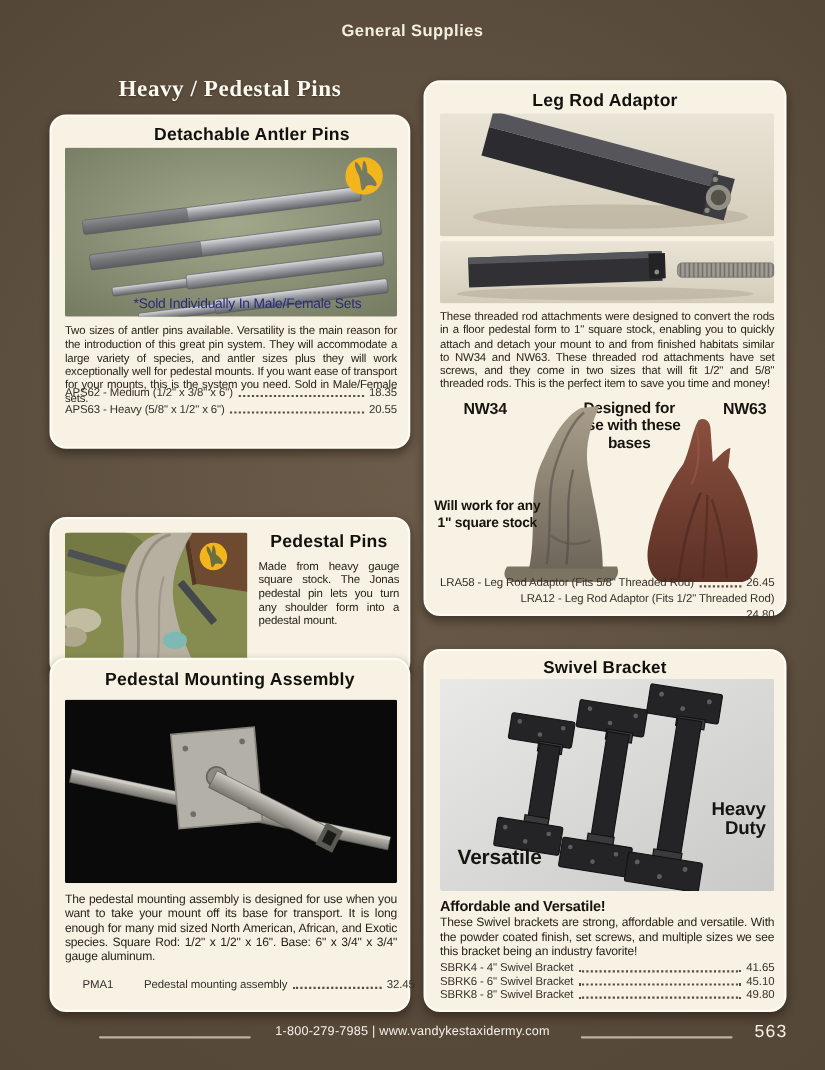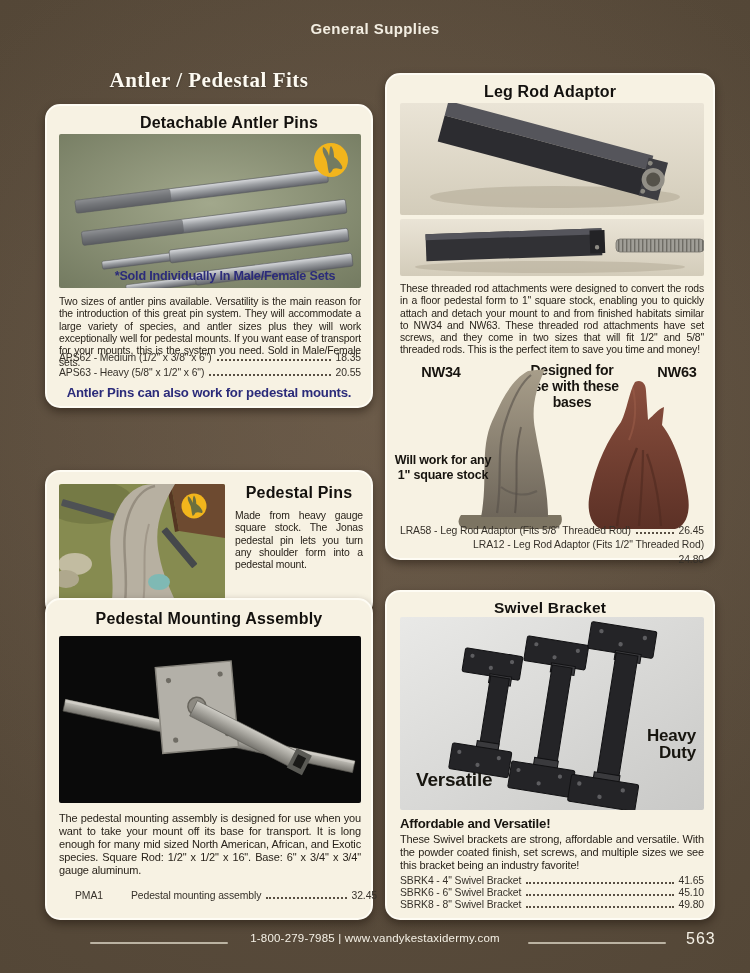--- a/index.html
+++ b/index.html
@@ -23,21 +23,21 @@
   .photo svg{display:block;}
   .para{position:absolute;font-size:10.4px;letter-spacing:-0.15px;line-height:1.18;
     color:#29231b;text-align:justify;}
   .price-row{position:absolute;display:flex;align-items:flex-end;font-size:10.4px;
     letter-spacing:-0.1px;color:#36312a;}
   .pr-label{white-space:nowrap;}
   .pr-code{white-space:nowrap;width:56px;flex:none;}
   .leader{flex:1;border-bottom:2px dotted #574e42;margin:0 4px 2px 5px;}
   .pr-price{white-space:nowrap;}
   .photo-caption{position:absolute;left:36px;right:6px;bottom:5px;text-align:center;
-    color:#2b2b7a;font-weight:bold;font-size:12.6px;letter-spacing:-0.2px;}
+    color:#2b2b7a;font-weight:normal;font-size:12.6px;letter-spacing:-0.2px;}
   .note-line{position:absolute;left:0;right:0;text-align:center;color:#2b2b7a;
     font-weight:bold;font-size:13.2px;letter-spacing:-0.2px;}
   .base-label{position:absolute;font-weight:bold;font-size:14.5px;color:#17140f;text-align:center;letter-spacing:-0.2px;}
   .photo-word{position:absolute;font-weight:bold;color:#17150f;letter-spacing:-0.2px;}
   .subhead{position:absolute;font-weight:bold;font-size:13.2px;color:#17140f;letter-spacing:-0.2px;}
   .footer-line{position:absolute;height:2px;background:#cdc5b5;opacity:.85;border-radius:1px;}
   .footer-text{position:absolute;top:932px;left:0;width:750px;text-align:center;
     color:#f5f1e6;font-size:11.5px;letter-spacing:.2px;}
   .page-num{position:absolute;top:930px;left:686px;width:50px;color:#f5f1e6;font-size:16px;letter-spacing:1px;}
 </style>
@@ -78,21 +78,21 @@
         <stop offset="1" stop-color="#5c3126"></stop>
     </linearGradient>
     <pattern id="threads" width="4" height="14" patternUnits="userSpaceOnUse">
       <rect width="4" height="14" fill="#a09e97"></rect>
       <rect x="2" width="1.4" height="14" fill="#6e6c65"></rect>
     </pattern>
   </defs>
 </svg>
 
 <div class="page-header">General Supplies</div>
-<div class="section-title">Antler / Pedestal Fits</div>
+<div class="section-title">Heavy / Pedestal Pins</div>
 
 <div class="card" style="left:45px;top:104px;width:328px;height:304px;">
   <div class="card-title" style="top:8px;padding-left:40px;">Detachable Antler Pins</div>
   <div class="photo" style="left:12px;top:28px;width:302px;height:154px;">
     <svg width="302" height="154" viewBox="0 0 302 154">
       <rect width="302" height="154" fill="url(#greenBg)"></rect>
       <g transform="rotate(-7 150 60)">
         <rect x="16" y="50" width="254" height="13" rx="2" fill="url(#metalH)" stroke="#585a5e" stroke-width=".6"></rect>
         <rect x="16" y="50" width="96" height="13" rx="2" fill="#5a5c5f" opacity=".6"></rect>
       </g>
@@ -119,21 +119,20 @@
   <div class="price-row" style="left:12px;top:246px;width:302px;">
     <span class="pr-label">APS62 - Medium (1/2" x 3/8" x 6")</span>
     <span class="leader"></span>
     <span class="pr-price">18.35</span>
   </div>
   <div class="price-row" style="left:12px;top:261px;width:302px;">
     <span class="pr-label">APS63 - Heavy (5/8" x 1/2" x 6")</span>
     <span class="leader"></span>
     <span class="pr-price">20.55</span>
   </div>
-  <div class="note-line" style="top:279px;">Antler Pins can also work for pedestal mounts.</div>
 </div>
 
 <div class="card" style="left:45px;top:428px;width:328px;height:147px;margin-top:42px;">
   <div class="photo" style="left:12px;top:12px;width:166px;height:124px;">
     <svg width="166" height="124" viewBox="0 0 166 124">
       <rect width="166" height="124" fill="#868b50"></rect>
       <ellipse cx="30" cy="18" rx="45" ry="22" fill="#6e7340" opacity=".7"></ellipse>
       <polygon points="112,0 166,0 166,54 120,47" fill="#6d4a30"></polygon>
       <polygon points="112,0 120,47 116,48 108,2" fill="#553622"></polygon>
       <ellipse cx="16" cy="80" rx="17" ry="11" fill="#c2bca1"></ellipse>

